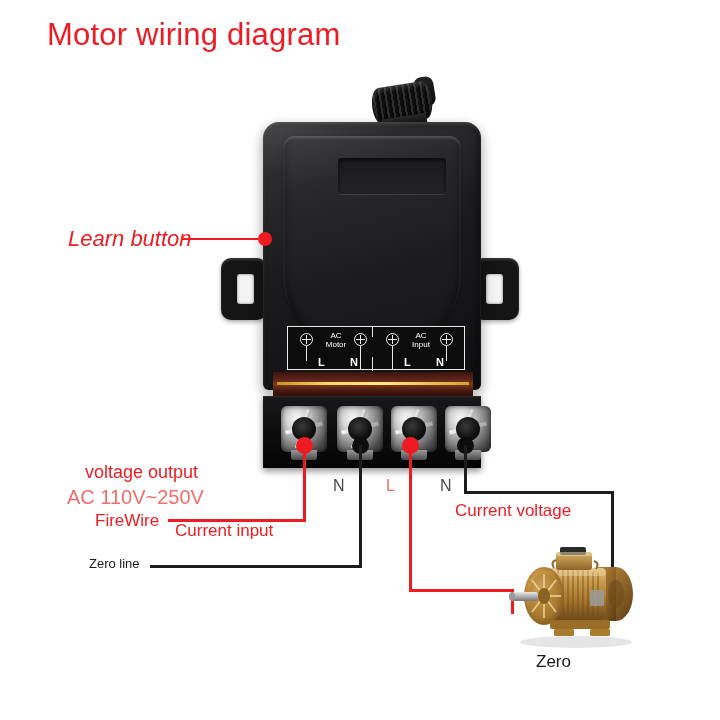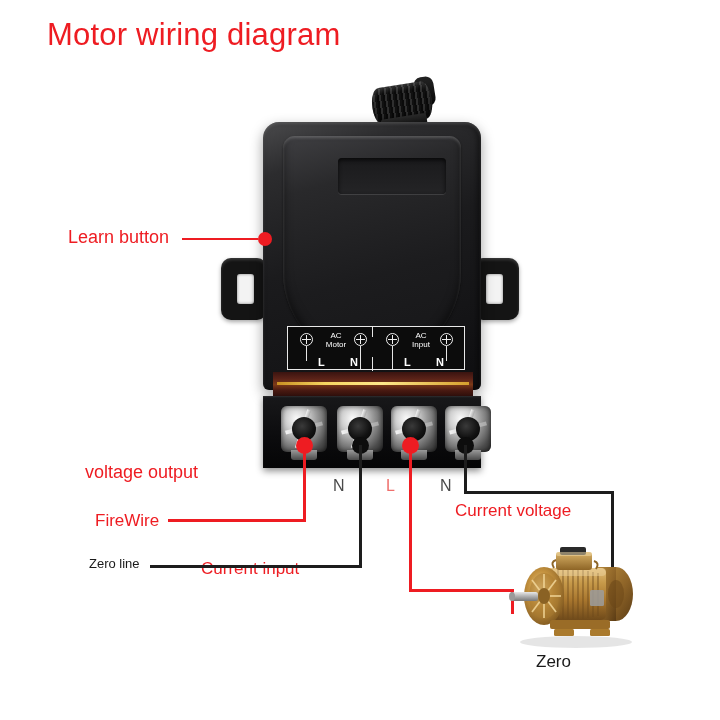--- a/index.html
+++ b/index.html
@@ -221,27 +221,28 @@
           <div class="foot"></div>
       </div>
     </div>
   </div>
 
   <div class="dot dot-red" style="left:296px;top:437px;width:17px;height:17px;"></div>
   <div class="dot dot-blk" style="left:352px;top:437px;width:17px;height:17px;"></div>
   <div class="dot dot-red" style="left:402px;top:437px;width:17px;height:17px;"></div>
   <div class="dot dot-blk" style="left:457px;top:437px;width:17px;height:17px;"></div>
 
-  <div class="lbl lbl-red" id="learn-lbl" style="left:68px;top:228px;font-size:18px;">Learn button</div>
+  <div class="lbl lbl-red" id="learn-lbl" style="left:68px;top:228px;font-size:22px;font-style:italic;">Learn button</div>
   <div class="wire-h red-h thin-h" style="left:182px;top:238px;width:76px;"></div>
   <div class="dot dot-red" style="left:258px;top:232px;width:14px;height:14px;"></div>
 
   <div class="lbl lbl-red" style="left:85px;top:463px;font-size:18px;">voltage output</div>
+  <div class="lbl lbl-pink" style="left:67px;top:487px;font-size:20px;">AC 110V~250V</div>
   <div class="lbl lbl-red" style="left:95px;top:512px;font-size:17px;">FireWire</div>
-  <div class="lbl lbl-red" style="left:175px;top:560px;font-size:17px;margin-left:26px;">Current input</div>
+  <div class="lbl lbl-red" style="left:175px;top:522px;font-size:17px;">Current input</div>
   <div class="lbl lbl-blk" style="left:89px;top:557px;font-size:13px;">Zero line</div>
 
   <div class="lbl lbl-gray" style="left:333px;top:478px;font-size:16px;">N</div>
   <div class="lbl lbl-pink" style="left:386px;top:478px;font-size:16px;">L</div>
   <div class="lbl lbl-gray" style="left:440px;top:478px;font-size:16px;">N</div>
 
   <div class="wire-v red-v" style="left:303px;top:445px;height:76px;"></div>
   <div class="wire-h red-h" style="left:168px;top:519px;width:138px;"></div>
 
   <div class="wire-v blk-v" style="left:359px;top:445px;height:122px;"></div>

